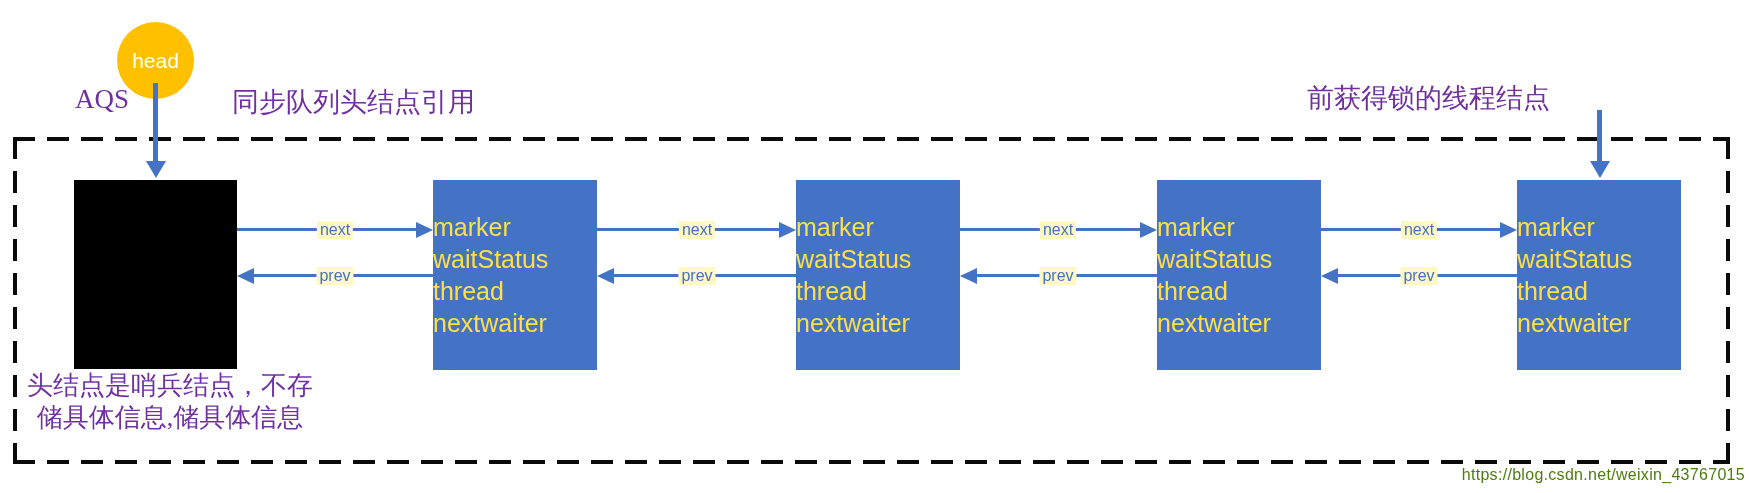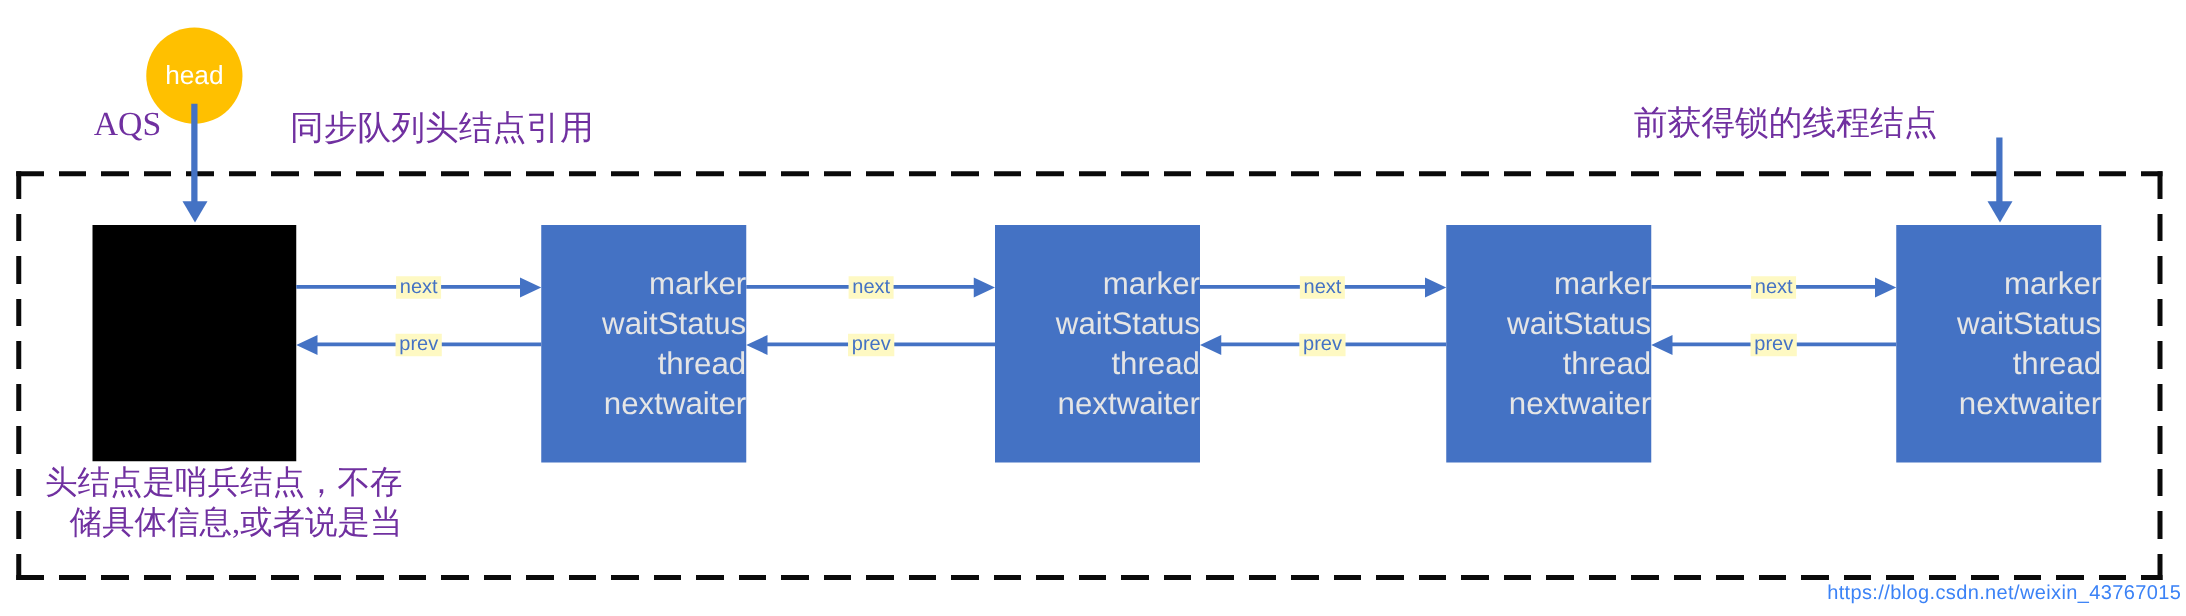--- a/index.html
+++ b/index.html
@@ -27,48 +27,48 @@
     font-family:"Liberation Serif","DejaVu Serif",serif;
     white-space:nowrap;
   }
   .vline{position:absolute;width:5px;background:#4472C4;}
   .tri-down{position:absolute;width:0;height:0;
     border-left:10px solid transparent;border-right:10px solid transparent;
     border-top:17px solid #4472C4;}
   .node{
     position:absolute;top:180px;width:164px;height:190px;
     background:#4472C4;
-    display:flex;flex-direction:column;align-items:flex-end;justify-content:center;
-    color:#e5e5e5;font-size:25px;line-height:32px;text-align:center;
+    display:flex;flex-direction:column;align-items:flex-start;justify-content:center;
+    color:#fde047;font-size:25px;line-height:32px;text-align:center;
   }
   .sentinel{
     position:absolute;left:74px;top:180px;width:163px;height:189px;
     background:#000000;
   }
   .hline{position:absolute;height:3px;background:#4472C4;}
   .tri-right{position:absolute;width:0;height:0;
     border-top:8px solid transparent;border-bottom:8px solid transparent;
     border-left:17px solid #4472C4;}
   .tri-left{position:absolute;width:0;height:0;
     border-top:8px solid transparent;border-bottom:8px solid transparent;
     border-right:17px solid #4472C4;}
   .edge-label{
     position:absolute;transform:translate(-50%,-50%);
     background:#fef9c3;padding:0 3px;
     color:#4472C4;font-size:16px;white-space:nowrap;
   }
   .note{
     position:absolute;left:18px;top:370px;width:304px;
-    color:#7030A0;font-size:26px;line-height:32px;text-align:right;
+    color:#7030A0;font-size:26px;line-height:32px;text-align:center;
     font-family:"Liberation Serif","DejaVu Serif",serif;
   }
   .note div{white-space:nowrap;}
   .watermark{
     position:absolute;right:4px;top:466px;
-    color:#3b82f6;font-size:16px;letter-spacing:.3px;white-space:nowrap;
+    color:#4d7c0f;font-size:16px;letter-spacing:.3px;white-space:nowrap;
   }
 </style>
 </head>
 <body>
 
 <div id="canvas">
 
   <div class="dash-h" style="left:13px;top:137px;width:1717px;"></div>
   <div class="dash-h" style="left:13px;top:460px;width:1717px;"></div>
   <div class="dash-v" style="left:13px;top:137px;height:327px;"></div>
@@ -158,18 +158,18 @@
     <span class="edge-label" style="left:1419px;top:230px;">next</span>
   </div>
   <div>
     <div class="hline" style="left:1336px;top:274px;width:181px;"></div>
     <div class="tri-left" style="left:1321px;top:268px;"></div>
     <span class="edge-label" style="left:1419px;top:276px;">prev</span>
   </div>
 
   <div class="note">
     <div>头结点是哨兵结点，不存</div>
-    <div>储具体信息,或者说是当</div>
+    <div>储具体信息,储具体信息</div>
   </div>
 
   <div class="watermark">https://blog.csdn.net/weixin_43767015</div>
 
 </div>
 
 </body></html>

